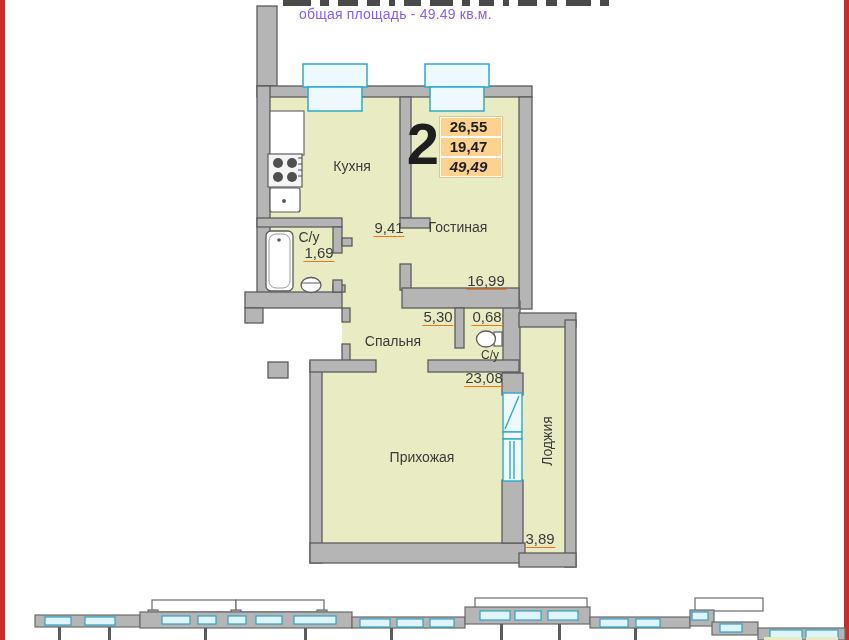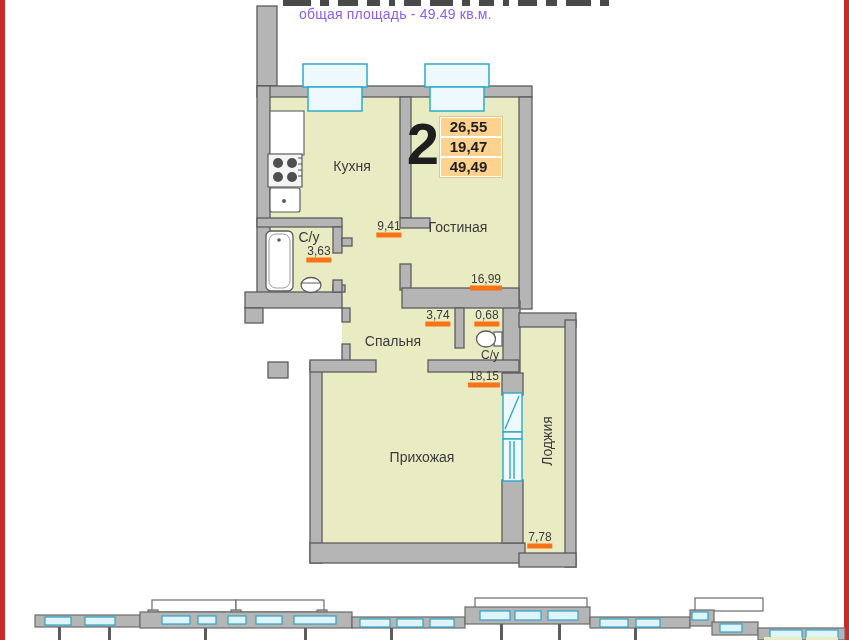--- a/index.html
+++ b/index.html
@@ -6,29 +6,29 @@
   .stage{position:relative;width:849px;height:640px;background:#ffffff;overflow:hidden;
          font-family:"Liberation Sans",sans-serif;}
   .red-bar{position:absolute;top:0;width:5px;height:640px;background:#c92b27;}
   .red-left{left:0;} .red-right{right:0;}
   .title{position:absolute;left:299px;top:6px;font-size:14px;color:#8b5cf6;letter-spacing:.2px;}
   .frags{position:absolute;left:283px;top:0;height:7px;display:flex;gap:9px;align-items:flex-start;}
   .frags i{display:block;height:6px;background:#4a4a4a;}
   .lbl{position:absolute;transform:translate(-50%,-50%);color:#3b3b3b;white-space:nowrap;z-index:5;}
   .room{font-size:14px;}
   .small{font-size:12px;}
-  .dim{font-size:12px;border-bottom:5px solid #f97316;padding:0 1px;}
+  .dim{font-size:15px;border-bottom:1px solid #f97316;padding:0 1px;}
   .vert{transform:translate(-50%,-50%) rotate(-90deg);}
   .apt-num{position:absolute;left:423px;top:143px;transform:translate(-50%,-50%);
            font-size:58px;font-weight:bold;color:#1e1e1e;z-index:5;}
   .areas{position:absolute;left:439px;top:116px;width:60px;background:#fff;
          border:1px solid #e8c488;padding:1px;z-index:5;}
   .areas div{background:#fcd28e;color:#1e1e1e;font-size:15px;font-weight:bold;
              text-align:center;padding-right:5px;line-height:18px;margin-bottom:2px;}
-  .areas div:last-child{margin-bottom:0;}
+  .areas div:last-child{margin-bottom:0;font-style:italic;}
   svg.plan{position:absolute;left:0;top:0;z-index:1;}
 </style>
 </head>
 <body>
 
 <div class="stage">
 
   <div class="red-bar red-left"></div>
   <div class="red-bar red-right"></div>
 
@@ -201,27 +201,27 @@
     <div>49,49</div>
   </div>
 
   <span class="lbl room" style="left:352px;top:166px">Кухня</span>
   <span class="lbl dim" style="left:389px;top:228px">9,41</span>
 
   <span class="lbl room" style="left:458px;top:227px">Гостиная</span>
   <span class="lbl dim" style="left:486px;top:281px">16,99</span>
 
   <span class="lbl room" style="left:309px;top:237px">С/у</span>
-  <span class="lbl dim" style="left:319px;top:253px">3,63</span>
+  <span class="lbl dim" style="left:319px;top:253px">1,69</span>
 
   <span class="lbl room" style="left:393px;top:341px">Спальня</span>
-  <span class="lbl dim" style="left:438px;top:317px">3,74</span>
+  <span class="lbl dim" style="left:438px;top:317px">5,30</span>
 
   <span class="lbl dim" style="left:487px;top:317px">0,68</span>
   <span class="lbl small" style="left:490px;top:355px">С/у</span>
 
-  <span class="lbl dim" style="left:484px;top:378px">18,15</span>
+  <span class="lbl dim" style="left:484px;top:378px">23,08</span>
   <span class="lbl room" style="left:422px;top:457px">Прихожая</span>
 
   <span class="lbl room vert" style="left:547px;top:441px">Лоджия</span>
-  <span class="lbl dim" style="left:540px;top:539px">7,78</span>
+  <span class="lbl dim" style="left:540px;top:539px">3,89</span>
 
 </div>
 
 </body></html>

